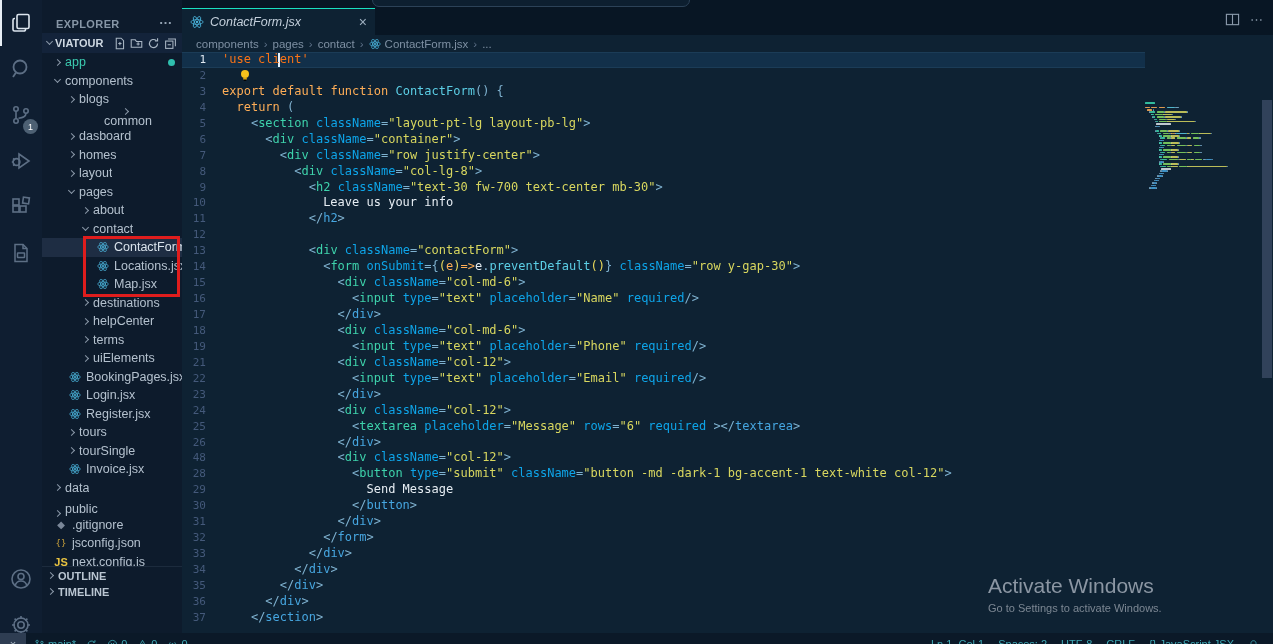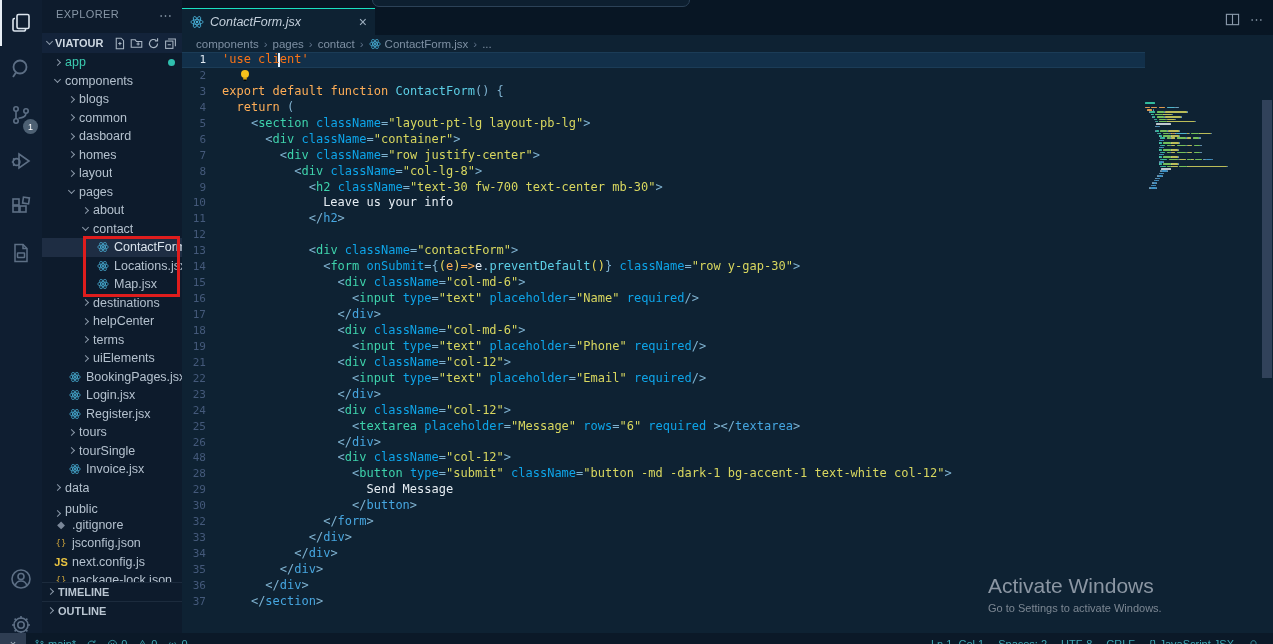--- a/index.html
+++ b/index.html
@@ -11,21 +11,21 @@
   .activitybar { position:absolute; left:0; top:0; width:42px; height:644px; background:#0f1e31; z-index:6; }
   .ab-item { position:relative; width:42px; height:46px; display:flex; align-items:center; justify-content:center; color:#5d6f85; cursor:pointer; }
   .ab-item.active { color:#dce5ee; border-left:2px solid #e7eef5; }
   .ab-item svg { width:24px; height:24px; }
   .ab-badge { position:absolute; right:4px; bottom:4px; width:15px; height:15px; border-radius:50%;
               background:#4d6073; color:#fff; font-size:9px; display:flex; align-items:center; justify-content:center; }
   .ab-bottom { position:absolute; left:0; width:42px; }
 
   
   .sidebar { position:absolute; left:42px; top:0; width:140px; height:644px; background:#0d1b2c; z-index:4; }
-  .sb-header { position:absolute; top:8px; left:0; width:140px; height:22px; display:flex; align-items:flex-start; padding:0 10px 0 14px; }
+  .sb-header { position:absolute; top:8px; left:0; width:140px; height:22px; display:flex; align-items:flex-end; padding:0 10px 0 14px;font-weight:bold; }
   .sb-header-title { font-size:11px; color:#8796a6; letter-spacing:.4px; flex:1; }
   .sb-more { color:#93a2b2; font-size:13px; cursor:pointer; }
   .sb-project { position:absolute; top:33px; left:0; width:140px; height:20px; display:flex; align-items:center; padding-left:5px; background:#13233a; }
   .sb-project-name { font-size:11px; font-weight:bold; color:#ced8e2; margin-left:3px; flex:1; }
   .sb-actions { display:flex; gap:4px; margin-right:5px; }
   .sb-actions svg { width:13px; height:13px; color:#a9b6c4; cursor:pointer; }
   .chev { width:5px; height:5px; border-right:1.4px solid #8a98a8; border-bottom:1.4px solid #8a98a8; display:inline-block; flex:none; }
   .chev.closed { transform:rotate(-45deg); }
   .chev.open   { transform:rotate(45deg); margin-top:-3px; }
   .tree { position:absolute; top:53px; left:0; width:140px; height:529px; overflow:hidden; }
@@ -183,21 +183,21 @@
           <span class="dot"></span>
         </div>
         <div class="trow" style="padding-left: 13px;">
           <span class="chev open"></span>
           <span class="label">components</span>
         </div>
         <div class="trow" style="padding-left: 27px;">
           <span class="chev closed"></span>
           <span class="label">blogs</span>
         </div>
-        <div class="trow" style="padding-left: 27px;">
+        <div class="trow" style="padding-left: 27px; flex-direction: column;">
           <span class="chev closed"></span>
           <span class="label">common</span>
         </div>
         <div class="trow" style="padding-left: 27px;">
           <span class="chev closed"></span>
           <span class="label">dasboard</span>
         </div>
         <div class="trow" style="padding-left: 27px;">
           <span class="chev closed"></span>
           <span class="label">homes</span>
@@ -356,21 +356,21 @@
         <div class="trow" style="padding-left: 13px;">
           <span class="ficon" style="color:#c9a13b;font-family:'DejaVu Sans Mono',monospace;">{}</span>
           <span class="label">package-lock.json</span>
         </div>
       </div>
     <div class="red-box"></div>
     <div class="sb-section" style="top:582px;">
       <span class="chev closed"></span>
       <span>TIMELINE</span>
     </div>
-    <div class="sb-section" style="top:601px;">
+    <div class="sb-section" style="top:566px;">
       <span class="chev closed"></span>
       <span>OUTLINE</span>
     </div>
     <div class="sb-section" style="top:634px;">
       <span class="chev closed"></span>
       <span>W3X EXPLORER</span>
     </div>
   </div>
 
   <div class="editor">
@@ -456,20 +456,21 @@
           <div class="line"><span class="ln">21</span><span class="tk-w">                </span><span class="tk-p">&lt;</span><span class="tk-t">div</span><span class="tk-w"> </span><span class="tk-a">className</span><span class="tk-p">=</span><span class="tk-s">"col-12"</span><span class="tk-p">&gt;</span></div>
           <div class="line"><span class="ln">22</span><span class="tk-w">                  </span><span class="tk-p">&lt;</span><span class="tk-t">input</span><span class="tk-w"> </span><span class="tk-a">type</span><span class="tk-p">=</span><span class="tk-s">"text"</span><span class="tk-w"> </span><span class="tk-a">placeholder</span><span class="tk-p">=</span><span class="tk-s">"Email"</span><span class="tk-w"> </span><span class="tk-a">required</span><span class="tk-p">/&gt;</span></div>
           <div class="line"><span class="ln">23</span><span class="tk-w">                </span><span class="tk-p">&lt;/</span><span class="tk-ct">div</span><span class="tk-p">&gt;</span></div>
           <div class="line"><span class="ln">24</span><span class="tk-w">                </span><span class="tk-p">&lt;</span><span class="tk-t">div</span><span class="tk-w"> </span><span class="tk-a">className</span><span class="tk-p">=</span><span class="tk-s">"col-12"</span><span class="tk-p">&gt;</span></div>
           <div class="line"><span class="ln">25</span><span class="tk-w">                  </span><span class="tk-p">&lt;</span><span class="tk-t">textarea</span><span class="tk-w"> </span><span class="tk-a">placeholder</span><span class="tk-p">=</span><span class="tk-s">"Message"</span><span class="tk-w"> </span><span class="tk-a">rows</span><span class="tk-p">=</span><span class="tk-s">"6"</span><span class="tk-w"> </span><span class="tk-a">required</span><span class="tk-w"> </span><span class="tk-p">&gt;&lt;/</span><span class="tk-ct">textarea</span><span class="tk-p">&gt;</span></div>
           <div class="line"><span class="ln">26</span><span class="tk-w">                </span><span class="tk-p">&lt;/</span><span class="tk-ct">div</span><span class="tk-p">&gt;</span></div>
           <div class="line"><span class="ln">48</span><span class="tk-w">                </span><span class="tk-p">&lt;</span><span class="tk-t">div</span><span class="tk-w"> </span><span class="tk-a">className</span><span class="tk-p">=</span><span class="tk-s">"col-12"</span><span class="tk-p">&gt;</span></div>
           <div class="line"><span class="ln">28</span><span class="tk-w">                  </span><span class="tk-p">&lt;</span><span class="tk-t">button</span><span class="tk-w"> </span><span class="tk-a">type</span><span class="tk-p">=</span><span class="tk-s">"submit"</span><span class="tk-w"> </span><span class="tk-a">className</span><span class="tk-p">=</span><span class="tk-s">"button -md -dark-1 bg-accent-1 text-white col-12"</span><span class="tk-p">&gt;</span></div>
           <div class="line"><span class="ln">29</span><span class="tk-w">                    Send Message</span></div>
           <div class="line"><span class="ln">30</span><span class="tk-w">                  </span><span class="tk-p">&lt;/</span><span class="tk-ct">button</span><span class="tk-p">&gt;</span></div>
+          <div class="line"><span class="ln">31</span><span class="tk-w">                </span><span class="tk-p">&lt;/</span><span class="tk-ct">div</span><span class="tk-p">&gt;</span></div>
           <div class="line"><span class="ln">32</span><span class="tk-w">              </span><span class="tk-p">&lt;/</span><span class="tk-ct">form</span><span class="tk-p">&gt;</span></div>
           <div class="line"><span class="ln">33</span><span class="tk-w">            </span><span class="tk-p">&lt;/</span><span class="tk-ct">div</span><span class="tk-p">&gt;</span></div>
           <div class="line"><span class="ln">34</span><span class="tk-w">          </span><span class="tk-p">&lt;/</span><span class="tk-ct">div</span><span class="tk-p">&gt;</span></div>
           <div class="line"><span class="ln">35</span><span class="tk-w">        </span><span class="tk-p">&lt;/</span><span class="tk-ct">div</span><span class="tk-p">&gt;</span></div>
           <div class="line"><span class="ln">36</span><span class="tk-w">      </span><span class="tk-p">&lt;/</span><span class="tk-ct">div</span><span class="tk-p">&gt;</span></div>
           <div class="line"><span class="ln">37</span><span class="tk-w">    </span><span class="tk-p">&lt;/</span><span class="tk-ct">section</span><span class="tk-p">&gt;</span></div>
         </div>
       <div class="minimap" id="minimap">
           <div class="mm-bar" style="left: 0px; top: 0px; width: 9.6px; background: rgb(56, 214, 176); opacity: 0.85;"></div>
           <div class="mm-bar" style="left: 0px; top: 4.7px; width: 4.8px; background: rgb(255, 174, 87); opacity: 0.85;"></div>

